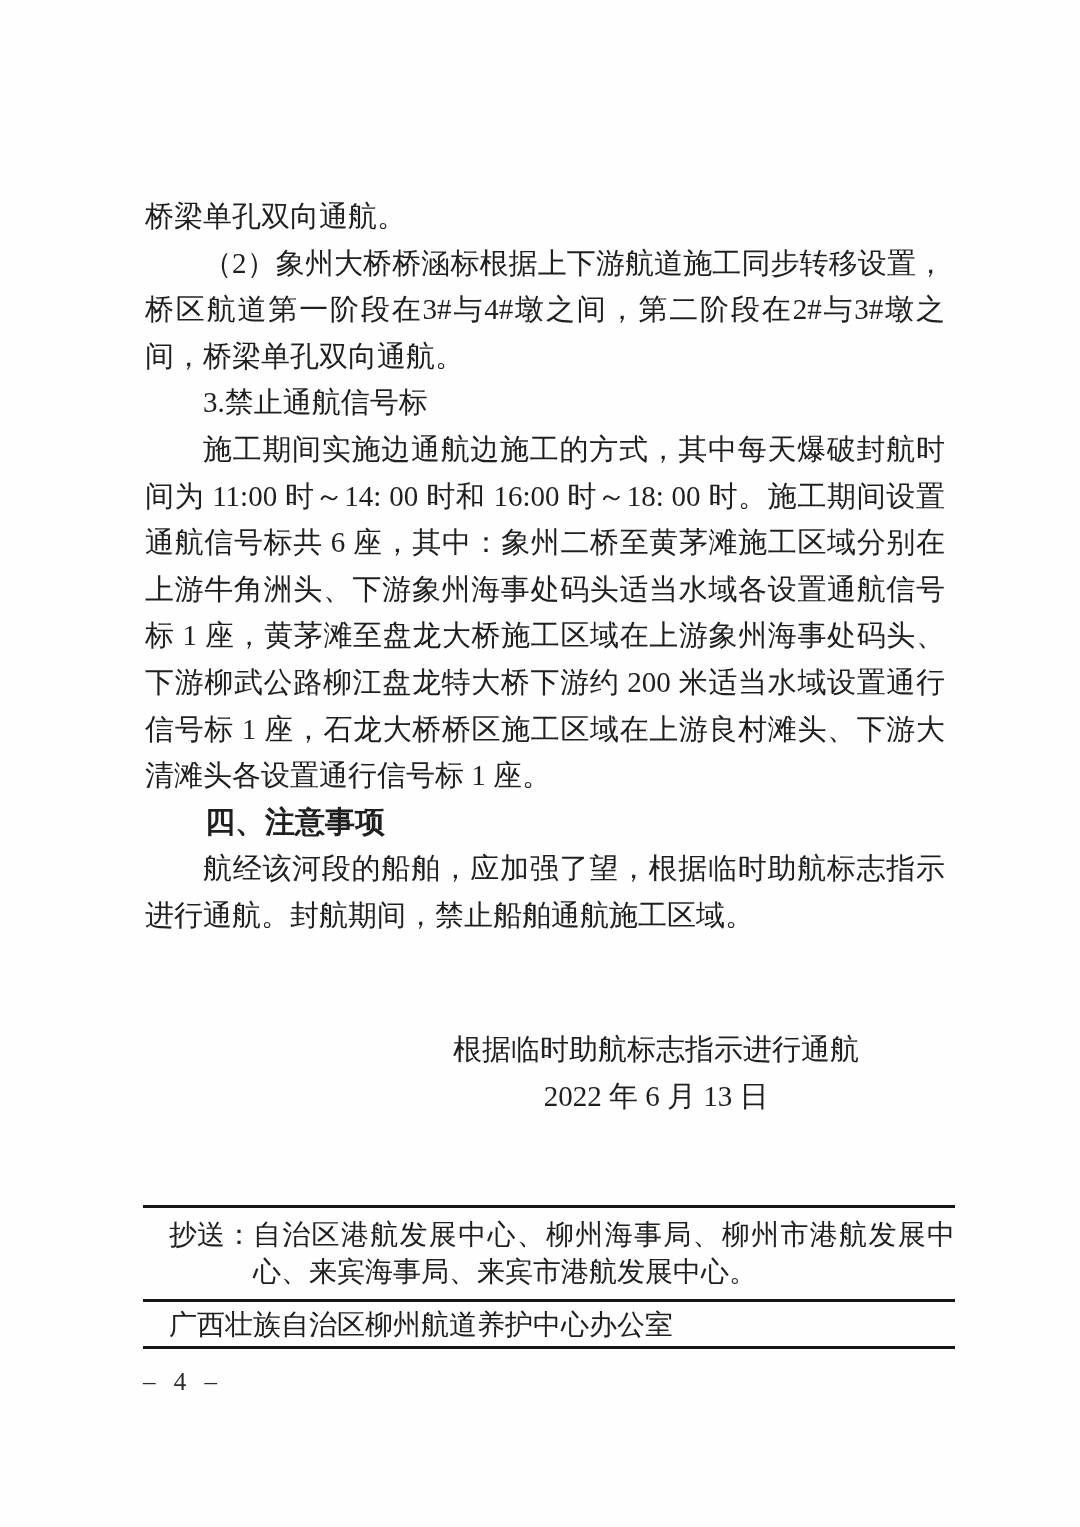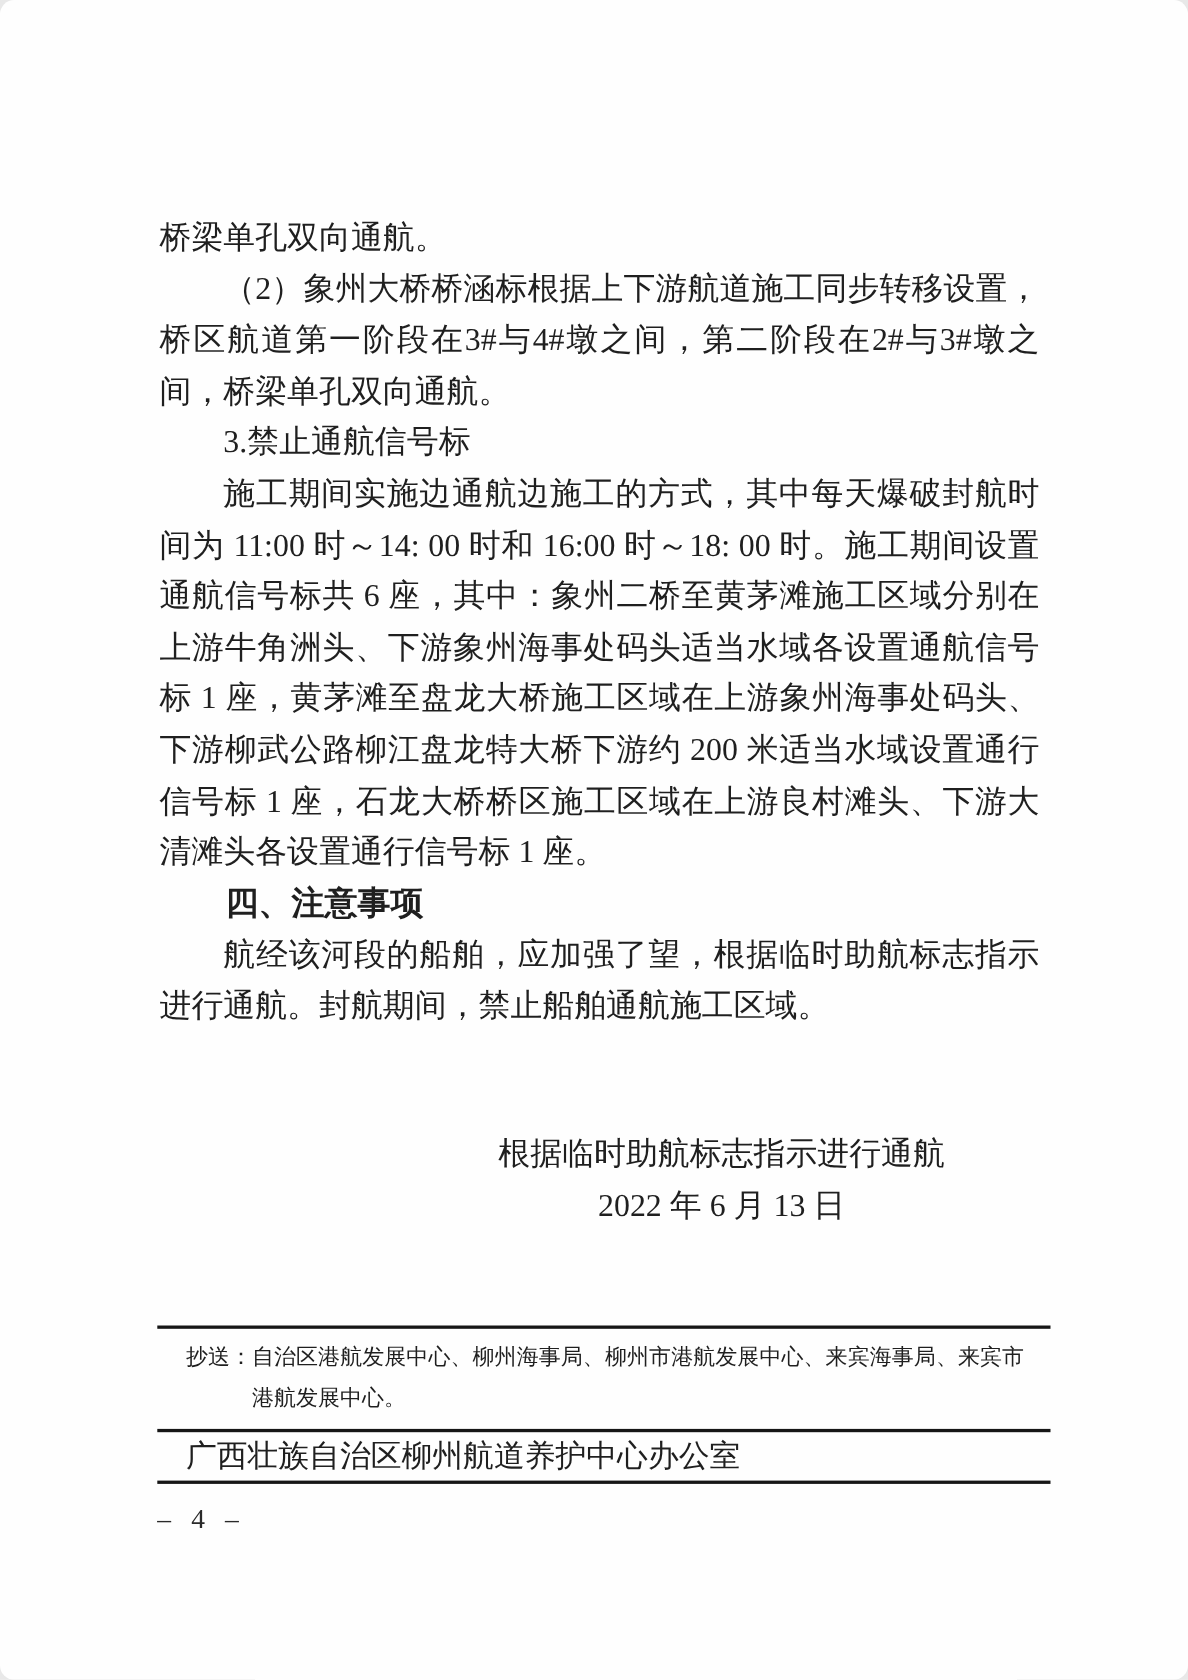--- a/index.html
+++ b/index.html
@@ -9,21 +9,20 @@
   }
   .page {
     position: relative;
     width: 1080px;
     height: 1527px;
     margin: 0 auto;
     background: #fefefe;
     color: #1f1f1f;
     font-family: "Liberation Serif", "DejaVu Serif", serif;
     overflow: hidden;
-    border-radius: 13px;
   }
   
   .doc-body {
     position: absolute;
     left: 145px;
     top: 193px;
     width: 800px;
     font-size: 29px;
     line-height: 46.6px;
     text-align: justify;
@@ -61,21 +60,21 @@
   }
   .rule-1 { top: 1205px; }
   .rule-2 { top: 1299px; }
   .rule-3 { top: 1346px; }
   .cc-row {
     position: absolute;
     left: 169px;
     top: 1216px;
     width: 786px;
     display: flex;
-    font-size: 20px;
+    font-size: 28px;
     line-height: 37px;
   }
   .cc-label {
     flex: none;
     white-space: nowrap;
   }
   .cc-text {
     flex: 1;
     max-width: 702px;
     text-align: justify;

